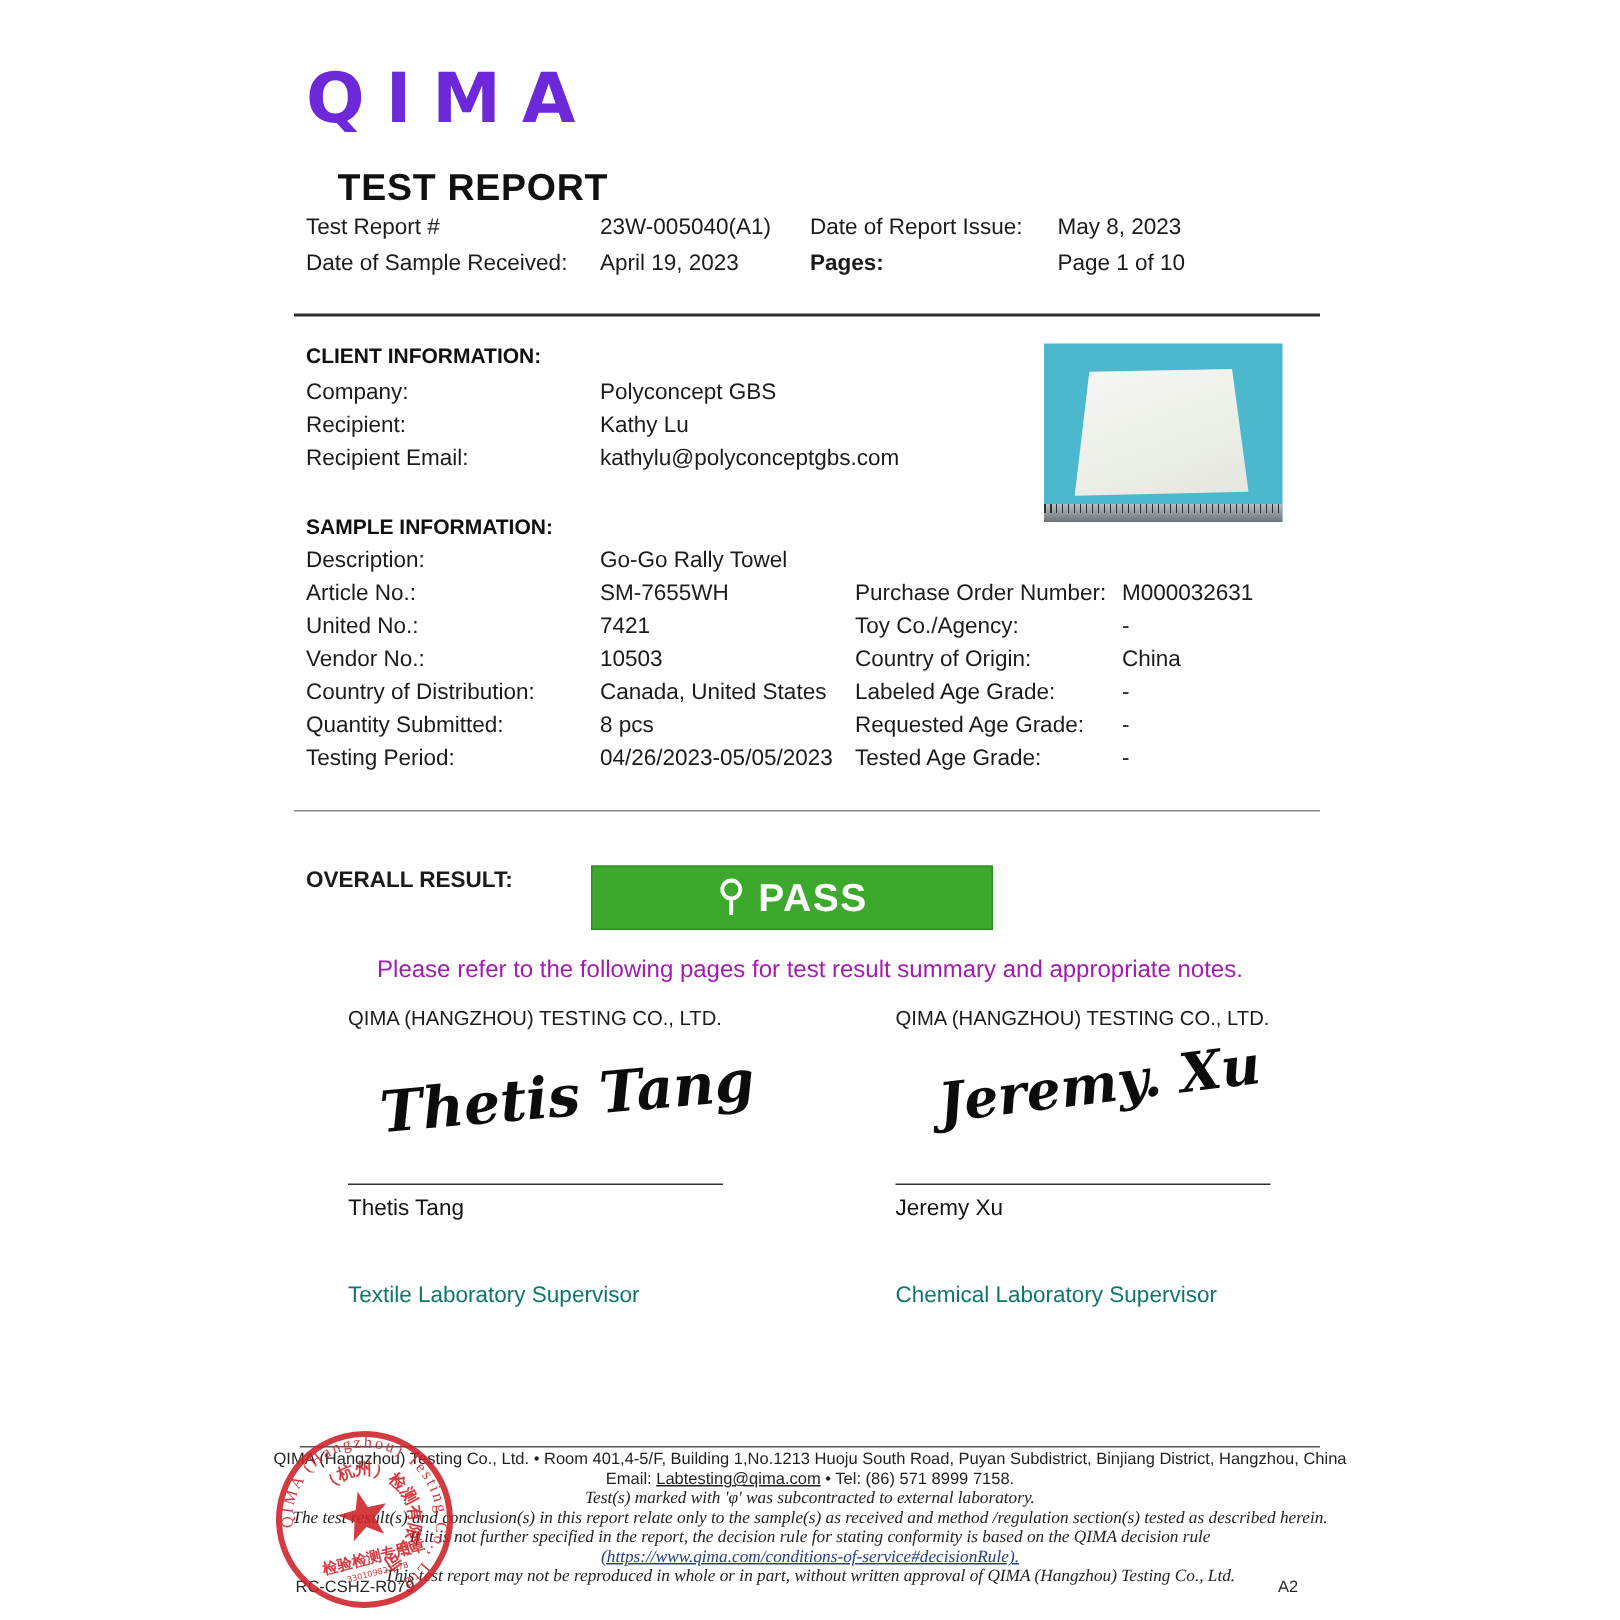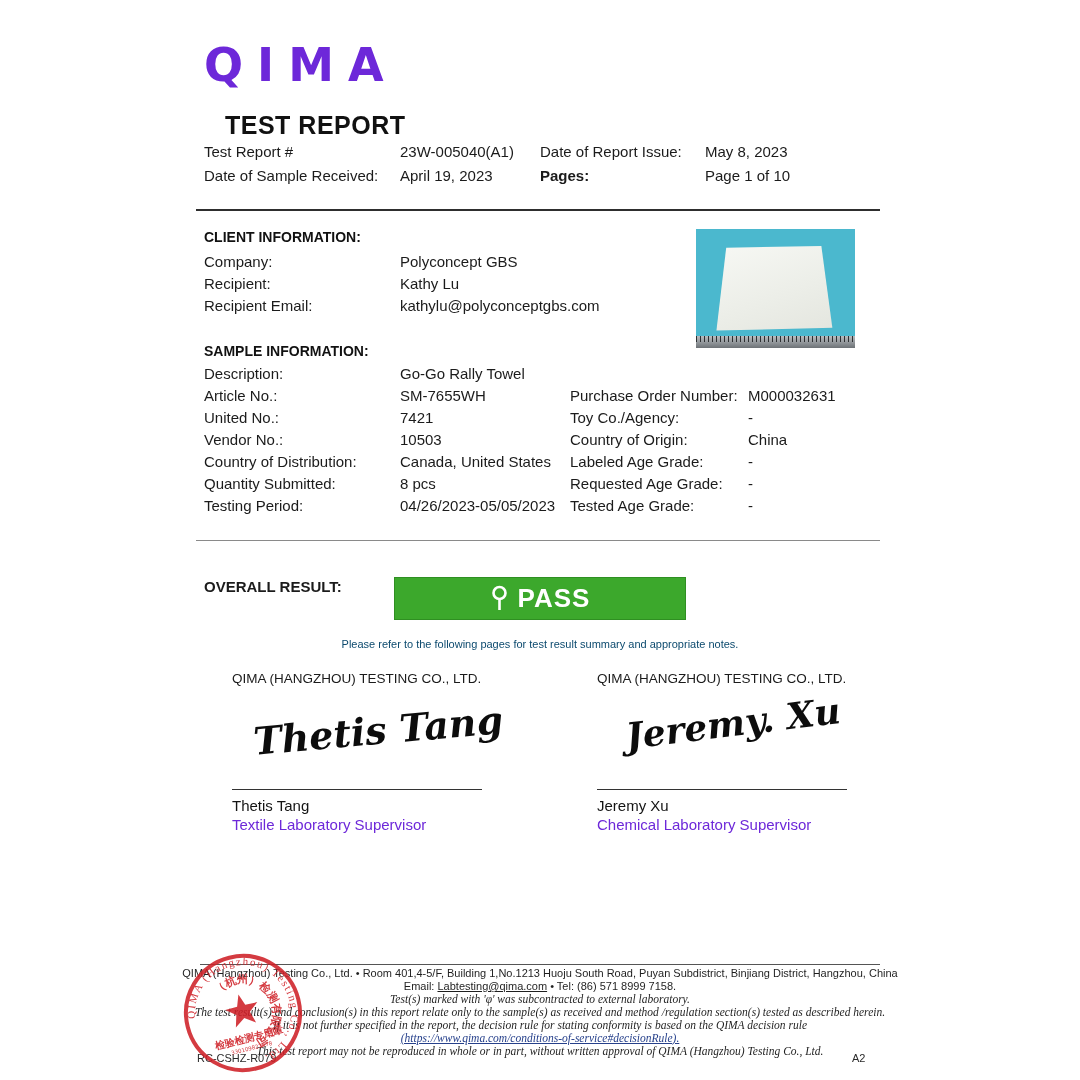--- a/index.html
+++ b/index.html
@@ -29,35 +29,35 @@
   .ruler {
     position:absolute; left:0; bottom:0; width:100%; height:12px;
     background:linear-gradient(#b9bdbf,#8d9296 60%,#6d7276);
   }
   .ruler-ticks {
     position:absolute; left:0; top:0; width:100%; height:6px;
     background:repeating-linear-gradient(90deg,#2c2f31 0 1px,transparent 1px 4px);
   }
   
   .pass-badge {
-    position:absolute; left:394px; top:577px; width:292px; height:43px;
+    position:absolute; left:394px; top:577px; width:268px; height:43px;
     background:#3ca82c; border:1px solid #2f8f22;
     display:flex; align-items:center; justify-content:center; gap:9px;
   }
   .pass-text { color:#ffffff; font-weight:bold; font-size:26px; letter-spacing:1px; }
-  .note-line { position:absolute; left:200px; top:638px; width:680px; text-align:center; font-size:11px; color:#0c4a6e; }
+  .note-line { position:absolute; left:200px; top:638px; width:680px; text-align:center; font-size:16px; color:#a21caf; }
   
   .sig-company { position:absolute; font-size:13.5px; color:#1b1b1b; white-space:nowrap; }
   .sig-script {
     position:absolute; font-family:"DejaVu Serif","Liberation Serif",serif;
     font-style:italic; font-weight:bold; color:#0c0c0c; white-space:nowrap;
   }
   .sig-line { position:absolute; width:250px; border-top:1.5px solid #333; }
   .sig-name { position:absolute; font-size:15px; color:#141414; white-space:nowrap; }
-  .sig-title { position:absolute; font-size:15px; color:#6d28d9; white-space:nowrap; }
+  .sig-title { position:absolute; font-size:15px; color:#0f766e; white-space:nowrap;margin-top:39px; }
   
   .footer-line { position:absolute; left:150px; width:780px; text-align:center; font-size:11px; color:#1f1f1f; white-space:nowrap; }
   .footer-italic { font-style:italic; font-family:"Liberation Serif","DejaVu Serif",serif; font-size:11.5px; }
   .footer-link { text-decoration:underline; color:#1f1f1f;margin-top:27px; }
   .footer-url { text-decoration:underline; color:#26408b; }
   .code-text { position:absolute; font-size:11px; color:#2a2a2a; }
   .stamp-wrap { position:absolute; left:180px; top:950px; width:126px; height:126px; opacity:.88; transform:rotate(-14deg); }
 </style>
 </head>
 <body>

